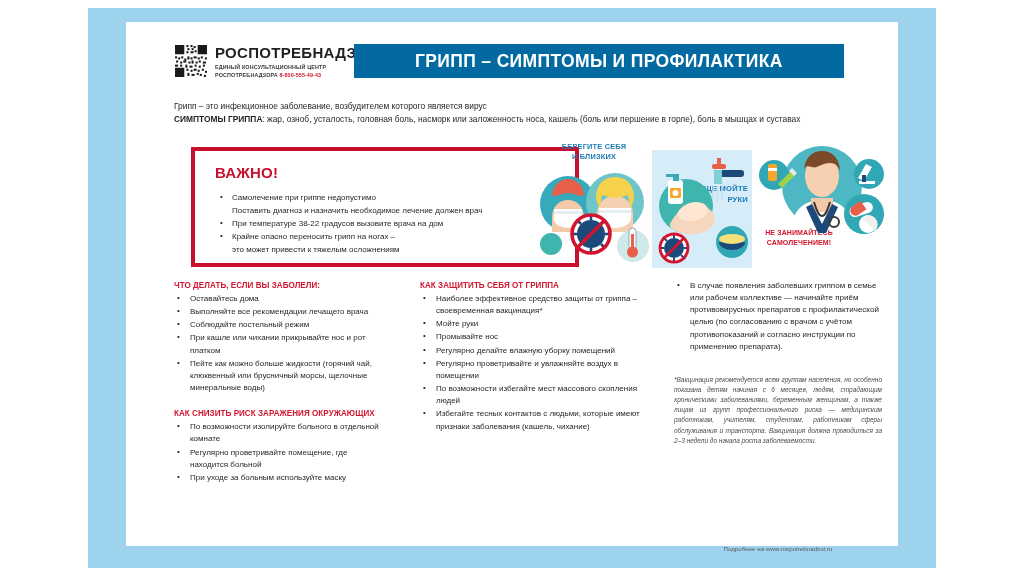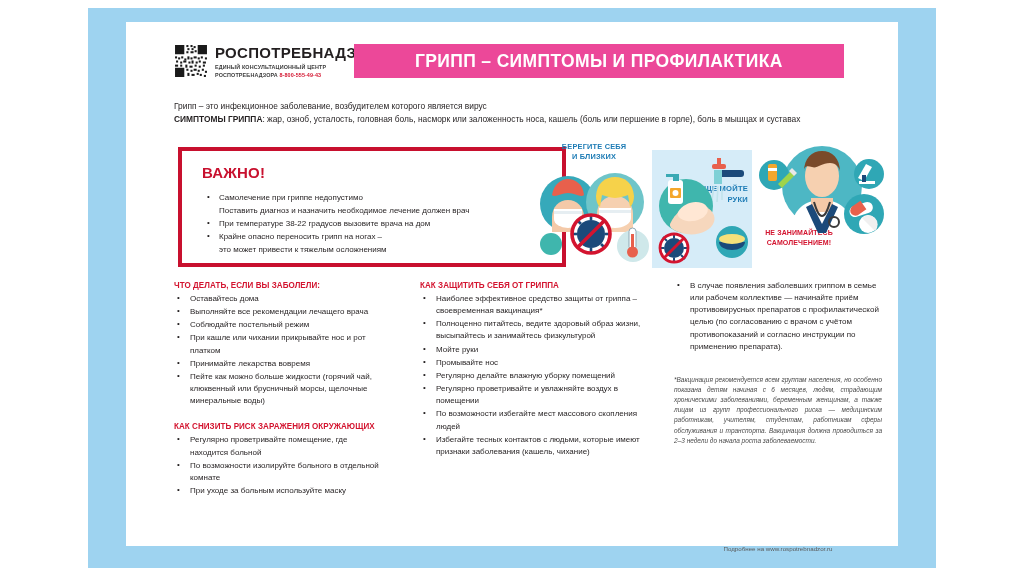--- a/index.html
+++ b/index.html
@@ -32,35 +32,35 @@
     line-height:1;white-space:nowrap;
   }
   .logo-sub{
     font-size:5.4px;font-weight:bold;color:#3b3b3b;line-height:1.5;
     letter-spacing:.15px;margin-top:3px;white-space:nowrap;
   }
   .logo-phone{color:#d3142f;font-weight:bold;letter-spacing:.1px;}
 
   .banner{
     position:absolute;left:228px;top:22px;width:490px;height:34px;
-    background:#ec4899;display:flex;align-items:center;justify-content:center;
+    background:#0369a1;display:flex;align-items:center;justify-content:center;
   }
   .banner-text{
     color:#fff;font-size:19px;font-weight:bold;letter-spacing:.4px;
     transform:scaleX(.92);white-space:nowrap;
   }
 
   
   .intro{position:absolute;left:48px;top:78px;width:700px;color:#231f20;}
   .intro-line{font-size:8.4px;line-height:1.55;white-space:nowrap;}
   .intro-line b{font-weight:bold;}
 
   
   .important{
-    position:absolute;left:52px;top:125px;width:388px;height:120px;
+    position:absolute;left:65px;top:125px;width:388px;height:120px;
     border:4px solid #c8102e;box-sizing:border-box;background:#fff;
   }
   .important-title{
     position:absolute;left:20px;top:13px;
     color:#c8102e;font-size:15px;font-weight:bold;letter-spacing:.2px;
   }
   .important-list{
     position:absolute;left:20px;top:38px;right:10px;
     margin:3px;padding:0;list-style:none;
   }
@@ -334,37 +334,35 @@
 
     <div class="cols">
 
       <div class="col c1">
         <div class="sec-head">ЧТО ДЕЛАТЬ, ЕСЛИ ВЫ ЗАБОЛЕЛИ:</div>
         <ul class="blist">
           <li>Оставайтесь дома</li>
           <li>Выполняйте все рекомендации лечащего врача</li>
           <li>Соблюдайте постельный режим</li>
           <li>При кашле или чихании прикрывайте нос и рот платком</li>
-          <li>Принимайте лекарства вовремя</li>
           <li>Пейте как можно больше жидкости (горячий чай, клюквенный или брусничный морсы, щелочные минеральные воды)</li>
         </ul>
         <div class="gap"></div>
         <div class="sec-head">КАК СНИЗИТЬ РИСК ЗАРАЖЕНИЯ ОКРУЖАЮЩИХ</div>
         <ul class="blist">
+          <li>По возможности изолируйте больного в отдельной комнате</li>
           <li>Регулярно проветривайте помещение, где находится больной</li>
-          <li>По возможности изолируйте больного в отдельной комнате</li>
           <li>При уходе за больным используйте маску</li>
         </ul>
       </div>
 
       <div class="col c2">
         <div class="sec-head">КАК ЗАЩИТИТЬ СЕБЯ ОТ ГРИППА</div>
         <ul class="blist">
           <li>Наиболее эффективное средство защиты от гриппа – своевременная вакцинация*</li>
-          <li>Полноценно питайтесь, ведите здоровый образ жизни, высыпайтесь и занимайтесь физкультурой</li>
           <li>Мойте руки</li>
           <li>Промывайте нос</li>
           <li>Регулярно делайте влажную уборку помещений</li>
           <li>Регулярно проветривайте и увлажняйте воздух в помещении</li>
           <li>По возможности избегайте мест массового скопления людей</li>
           <li>Избегайте тесных контактов с людьми, которые имеют признаки заболевания (кашель, чихание)</li>
         </ul>
       </div>
 
       <div class="col c3">

